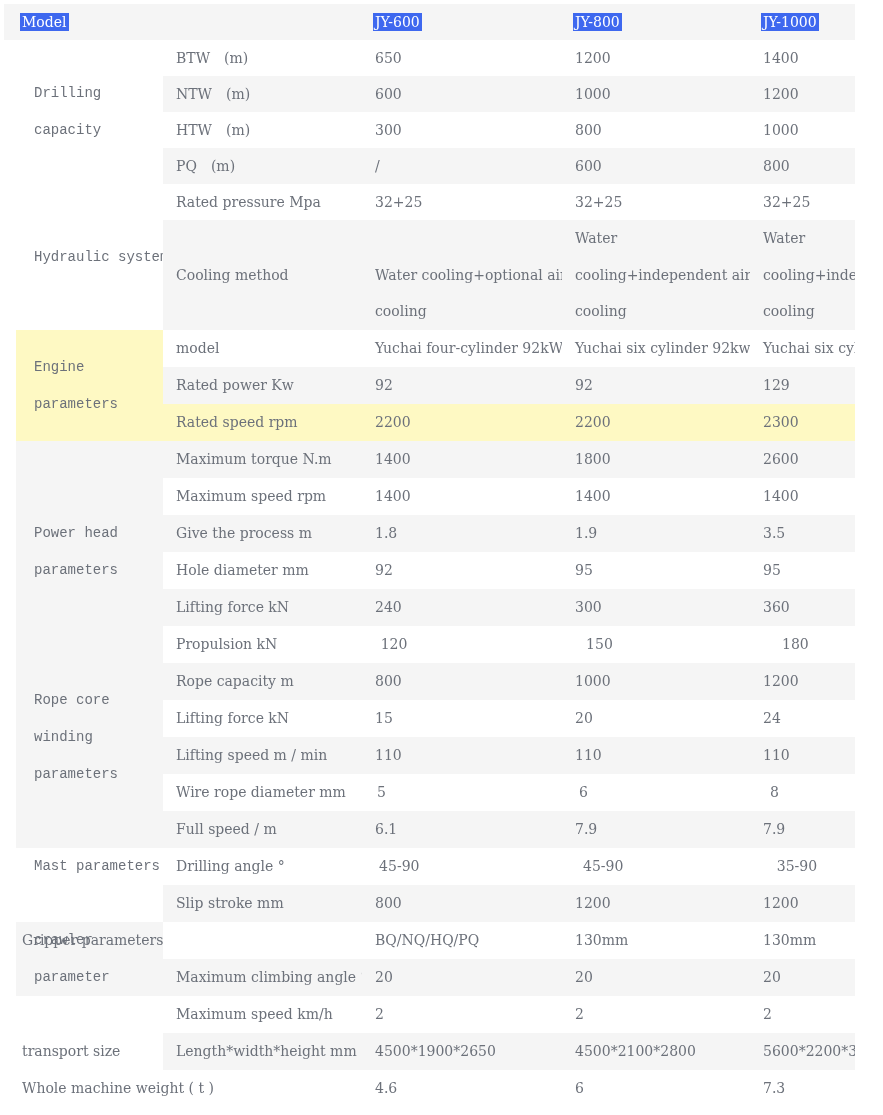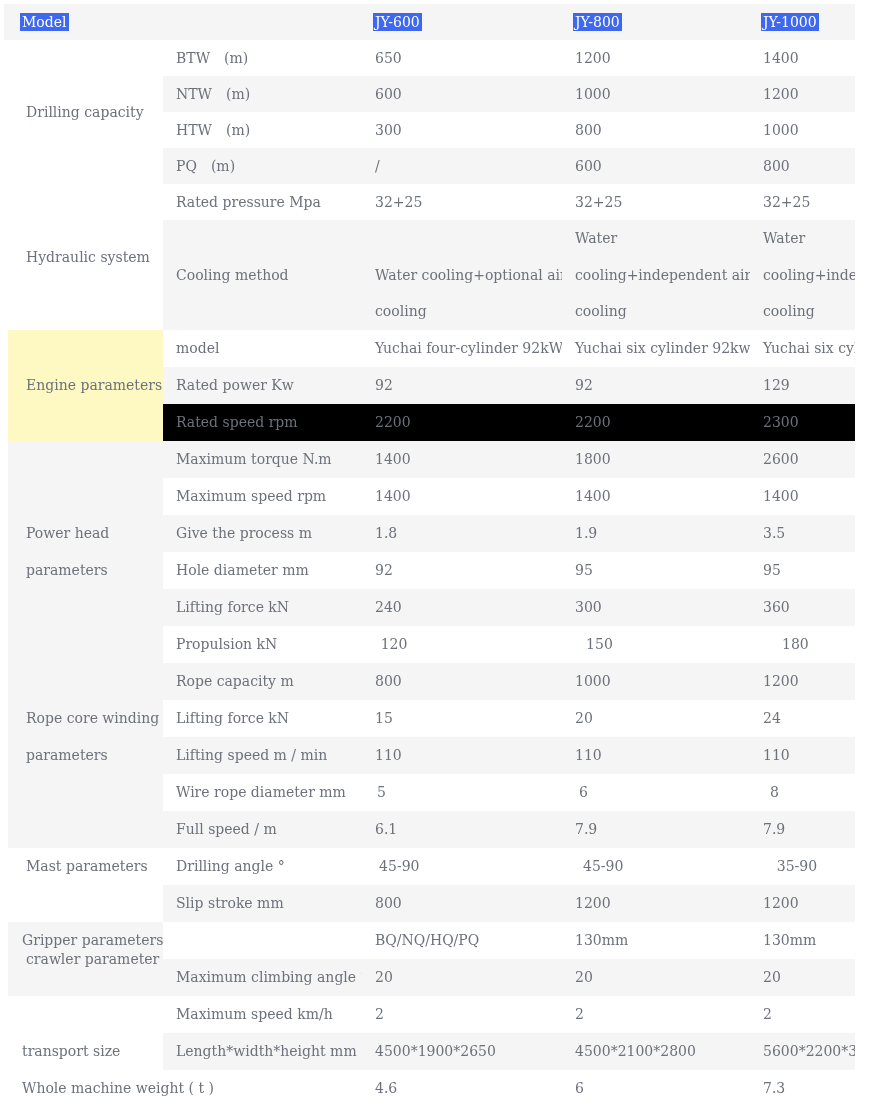--- a/index.html
+++ b/index.html
@@ -12,21 +12,21 @@
        background:var(--stripe,#f5f5f5);align-items:center;}
   .hcell{overflow:hidden;white-space:nowrap;box-sizing:border-box;}
   .hc1{width:159px;padding-left:16px;}
   .hc2{width:199px;}
   .hc3{width:200px;padding-left:11px;}
   .hc4{width:188px;padding-left:11px;}
   .hc5{width:105px;padding-left:11px;}
   .sel{background:var(--selection-bg,#3e68ef);color:var(--selection-text,#fff);
        padding:1px 2px;display:inline-block;}
   
-  #col1-blocks{position:absolute;left:4px;top:36px;width:159px;}
+  #col1-blocks{position:absolute;left:12px;top:36px;width:159px;font-family:Liberation Mono, monospace;}
   .gblock{box-sizing:border-box;display:flex;align-items:center;
           padding-left:18px;overflow:hidden;}
   .gblock .glabel{line-height:37px;}
   
   #rows{position:absolute;left:159px;top:36px;width:692px;}
   .row{position:relative;display:flex;box-sizing:border-box;}
   .cell{box-sizing:border-box;padding-left:13px;overflow:hidden;
         white-space:nowrap;height:100%;}
   .c-param{width:199px;}
   .c-v0{width:200px;}
@@ -138,21 +138,21 @@
         <div class="cell c-v0">Yuchai four-cylinder 92kW</div>
         <div class="cell c-v1">Yuchai six cylinder 92kw</div>
         <div class="cell c-v2">Yuchai six cylinder 129kw</div>
       </div>
       <div class="row" style="height: 37px; line-height: 37px; background: rgb(245, 245, 245);">
         <div class="cell c-param">Rated power Kw</div>
         <div class="cell c-v0">92</div>
         <div class="cell c-v1">92</div>
         <div class="cell c-v2">129</div>
       </div>
-      <div class="row" style="height: 37px; line-height: 37px; background: #000000;">
+      <div class="row" style="height: 37px; line-height: 37px; background: #fef9c3;">
         <div class="cell c-param">Rated speed rpm</div>
         <div class="cell c-v0">2200</div>
         <div class="cell c-v1">2200</div>
         <div class="cell c-v2">2300</div>
       </div>
       <div class="row" style="height: 37px; line-height: 37px; background: rgb(245, 245, 245);">
         <div class="cell c-param">Maximum torque N.m</div>
         <div class="cell c-v0">1400</div>
         <div class="cell c-v1">1800</div>
         <div class="cell c-v2">2600</div>

